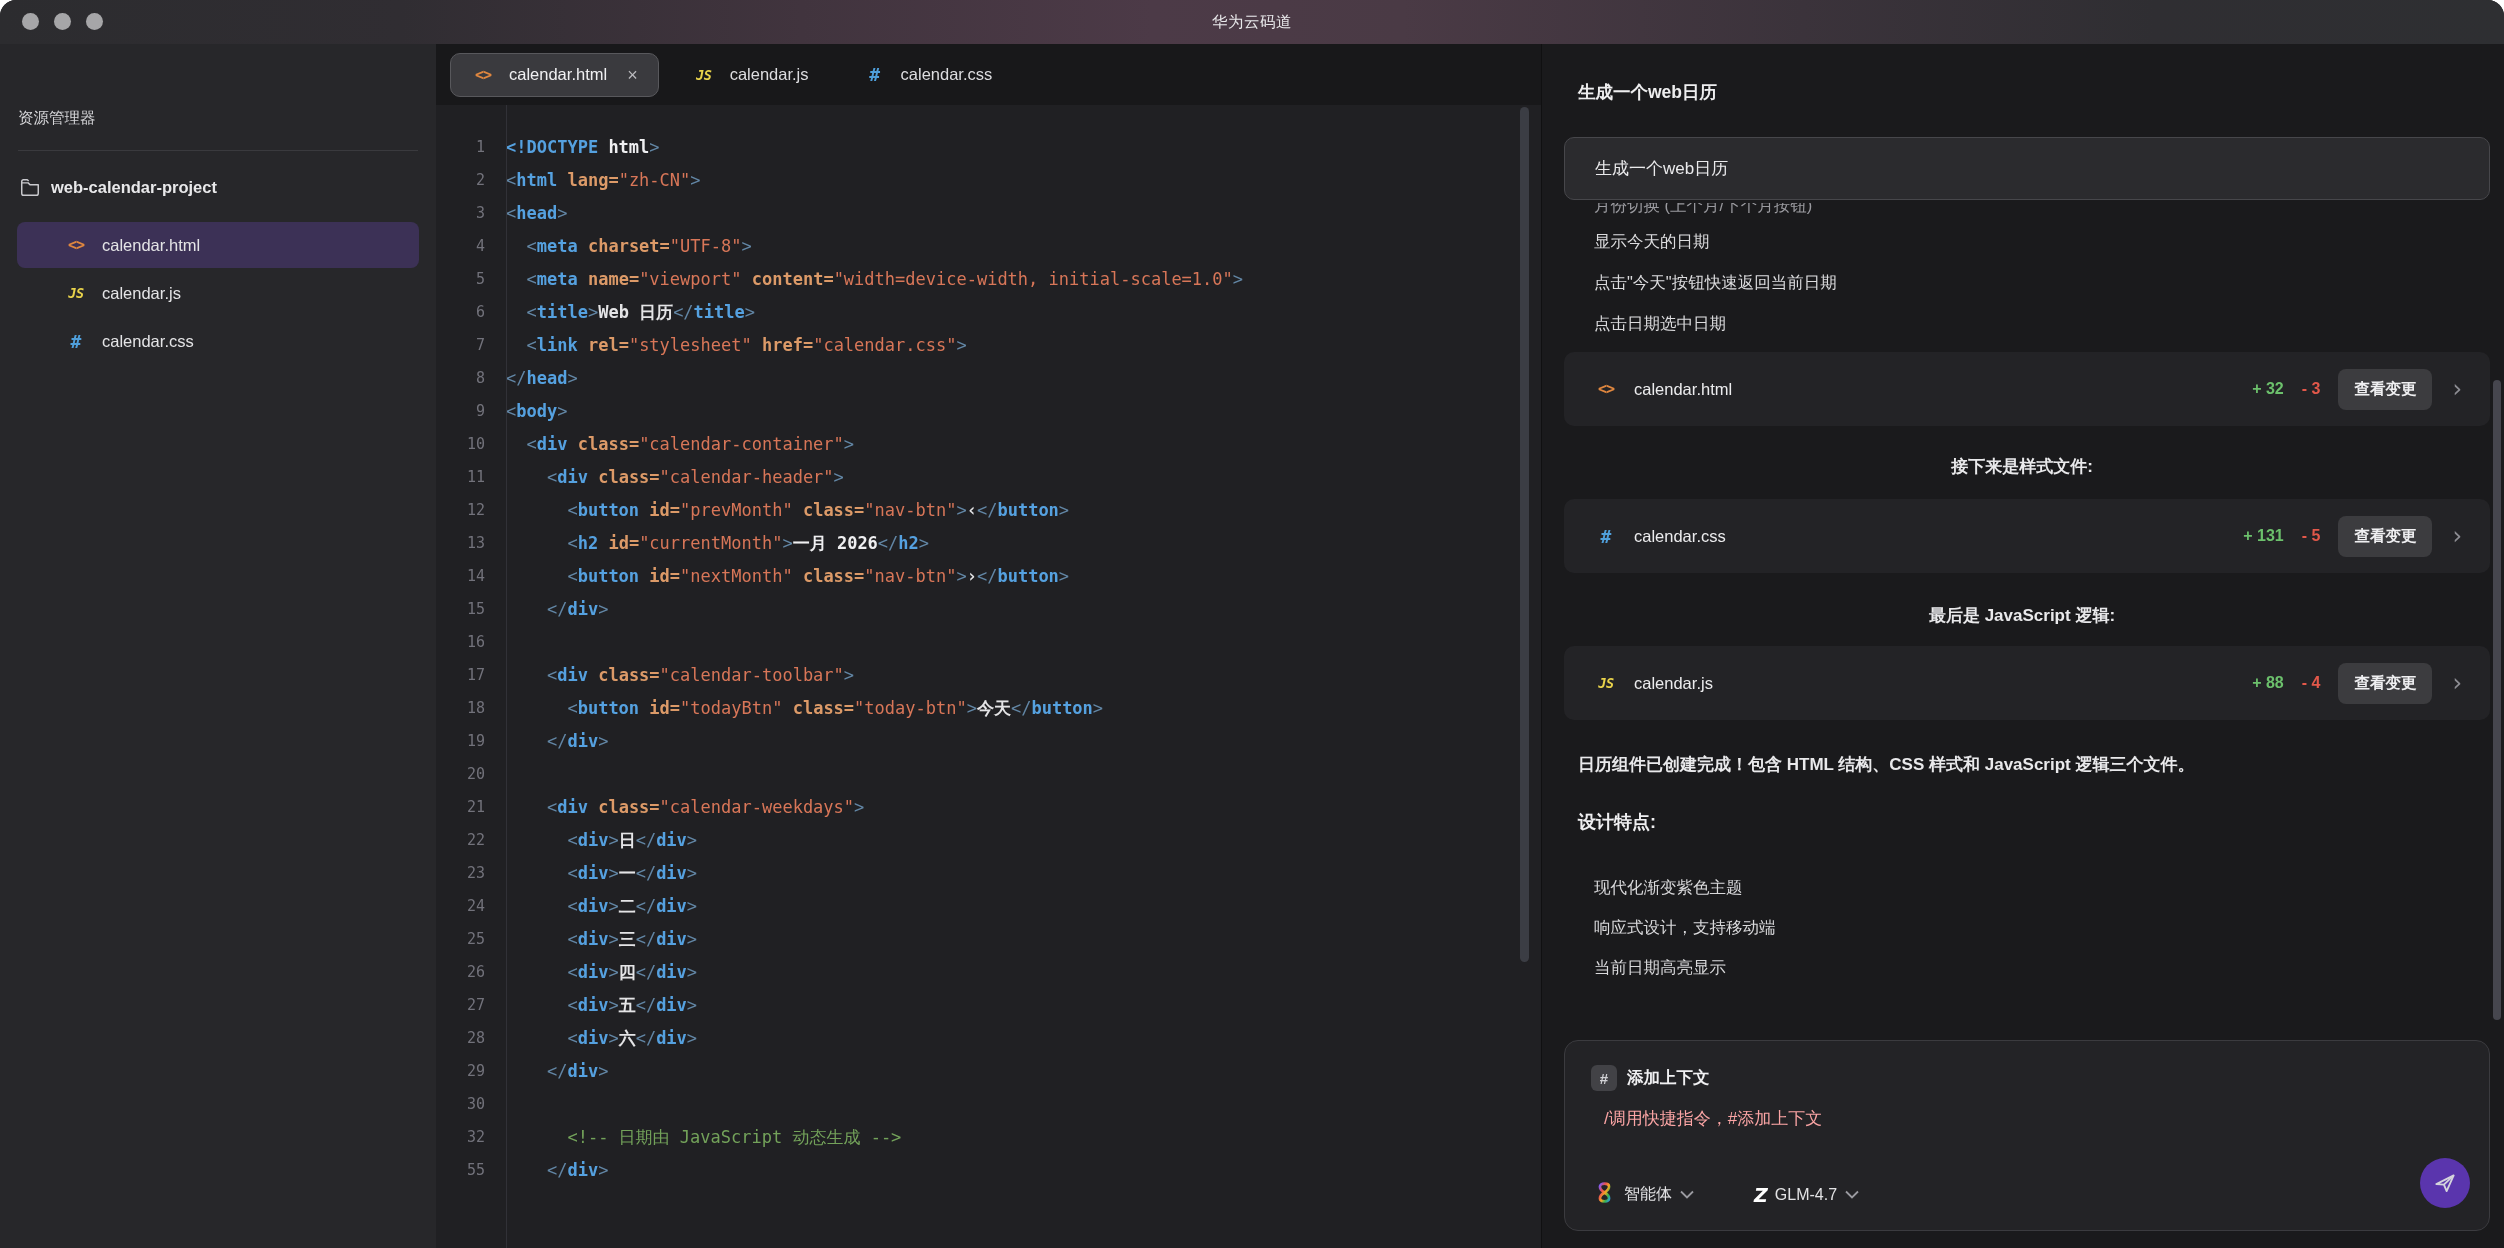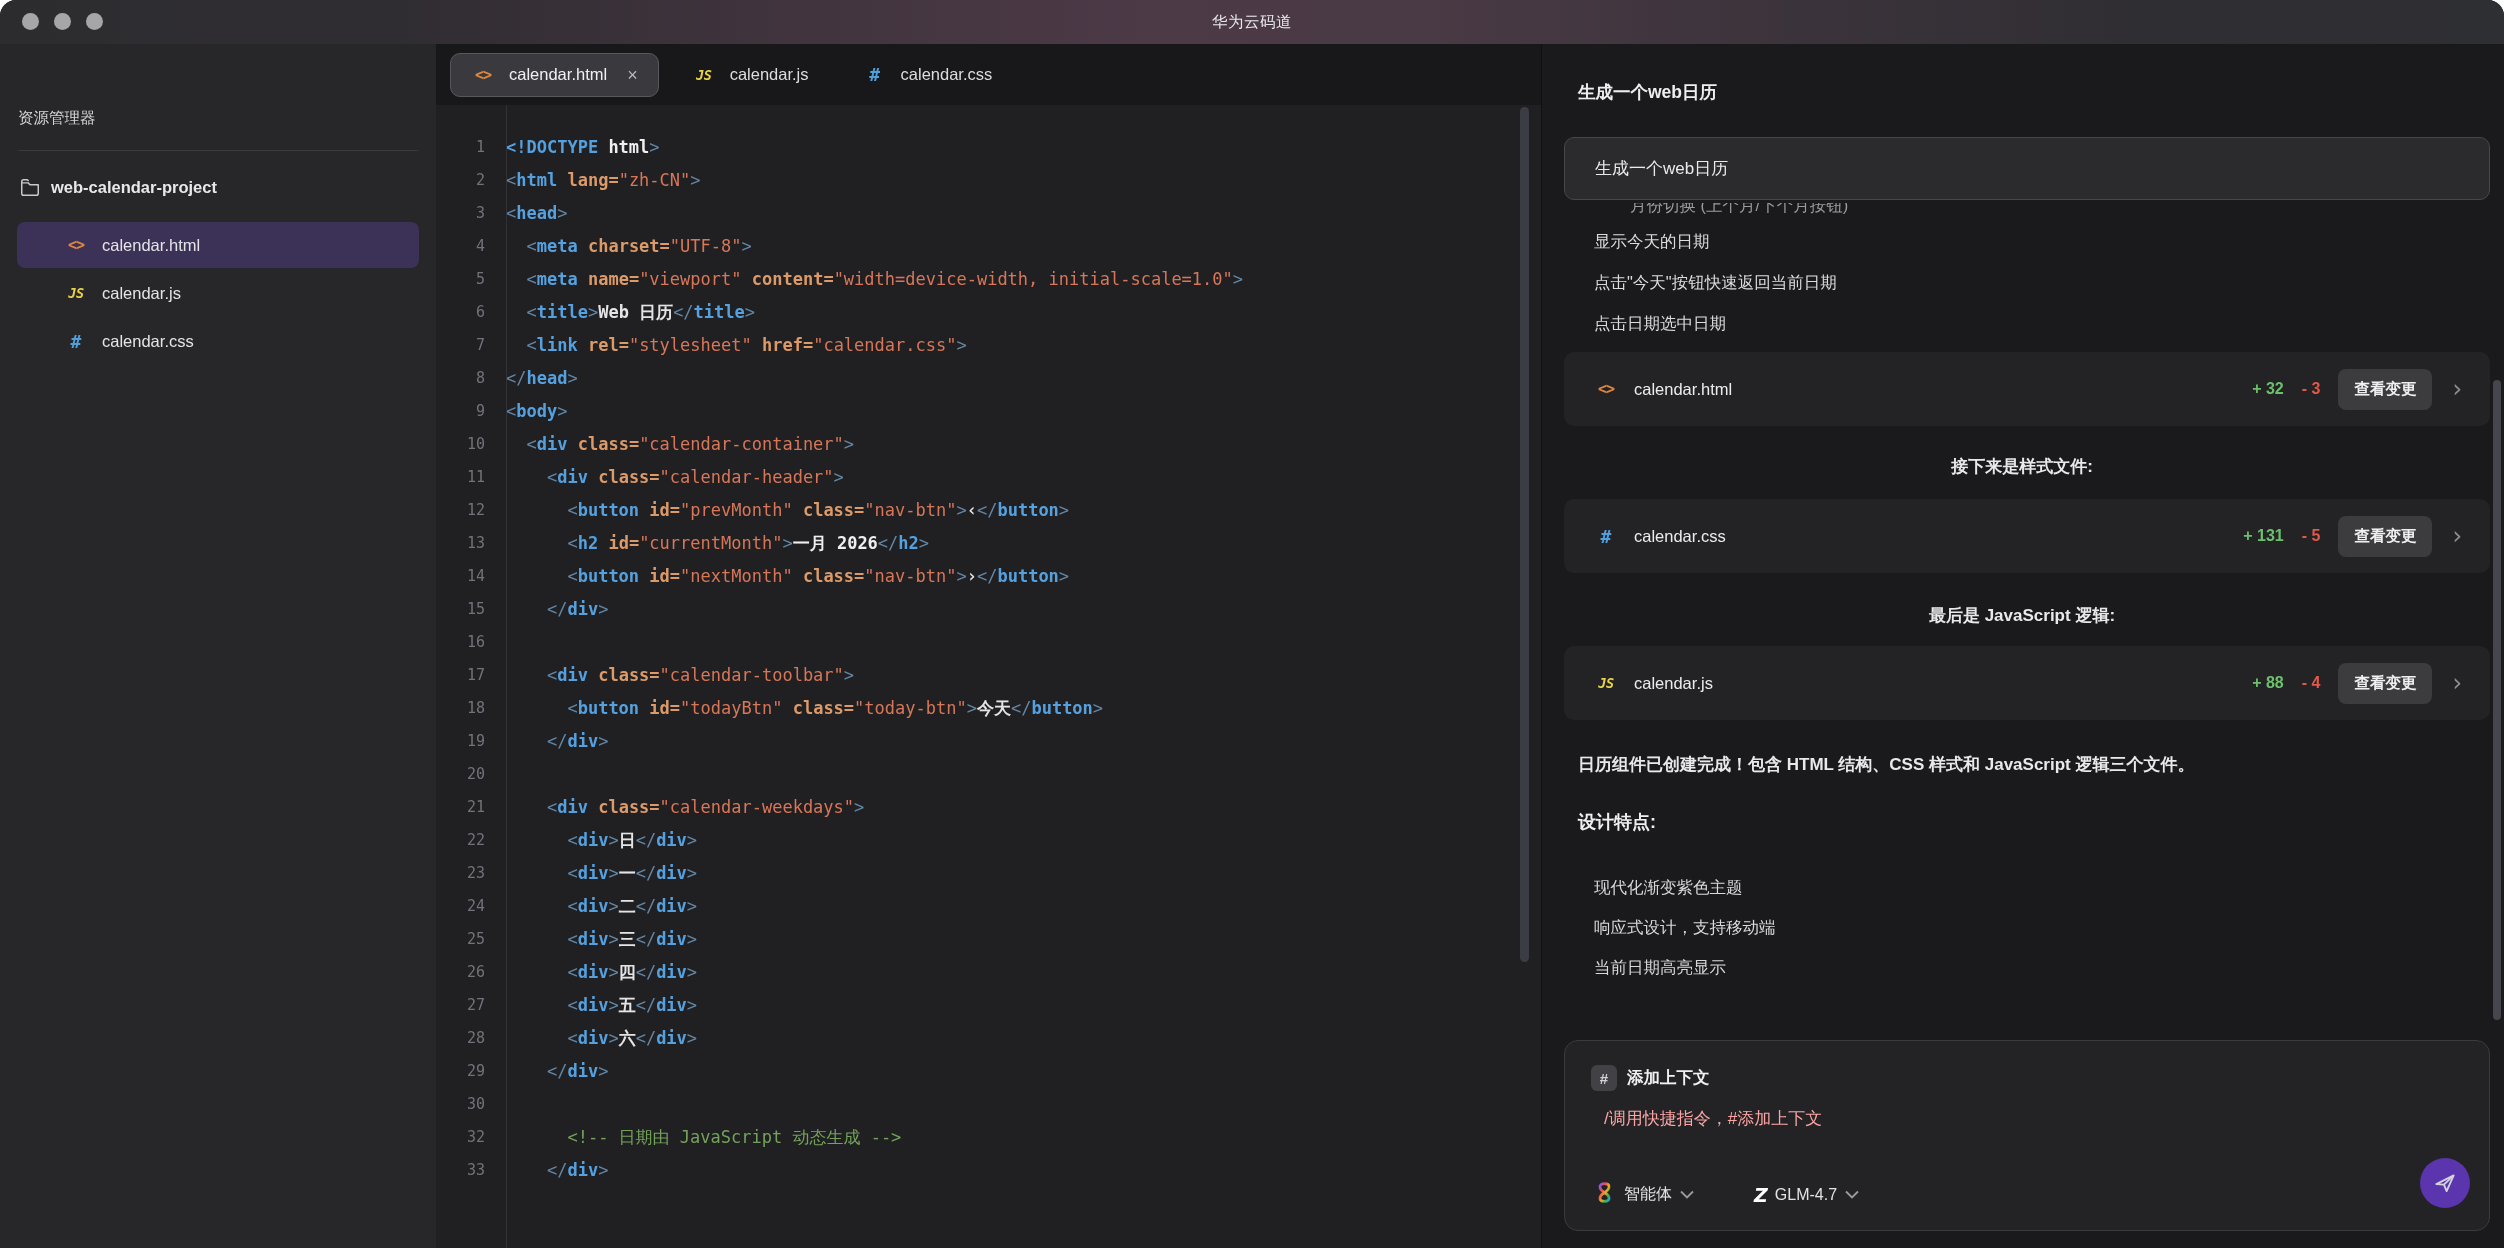--- a/index.html
+++ b/index.html
@@ -52,21 +52,21 @@
   .tok-b{color:#efeff1;font-weight:700;}
   .tok-c{color:#73a25a;}
   .ed-scrollbar{position:absolute;right:12px;top:2px;width:9px;height:855px;border-radius:5px;background:#3b3d44;}
 
   
   .panel{position:relative;width:963px;flex:none;background:#1a1a1c;border-left:1px solid #101011;box-sizing:border-box;}
   .p-abs{position:absolute;left:36px;right:38px;}
   .chat-hdr{top:36px;font-size:17.5px;font-weight:700;color:#eeeeef;}
   .user-bubble{top:93px;left:22px;width:926px;box-sizing:border-box;height:63px;background:#2b2b2e;border:1px solid #47474b;border-radius:10px;display:flex;align-items:center;padding:0 30px;color:#eaeaec;font-size:17px;}
   .clipped-line{top:159px;left:52px;height:15px;overflow:hidden;color:#9a9a9f;font-size:16.5px;}
-  .clipped-line span{display:block;line-height:24px;margin-top:-10px;margin-left:36px;}
+  .clipped-line span{display:block;line-height:24px;margin-top:-10px;}
   .chat-list{top:185px;left:52px;}
   .chat-line{height:24px;line-height:24px;margin-bottom:17px;color:#dcdcde;font-size:16.5px;}
   .intro-text{color:#e9e9eb;font-size:17px;font-weight:700;height:24px;line-height:24px;text-align:center;}
   .intro-css{top:411px;}
   .intro-js{top:560px;}
   .completion{top:708px;color:#e9e9eb;font-size:17px;font-weight:700;line-height:26px;}
   .design-hdr{top:766px;font-size:18px;font-weight:800;color:#efeff1;}
   .design-list{top:831px;left:52px;}
   .design-line{height:24px;line-height:24px;margin-bottom:16px;color:#d9d9db;font-size:16.5px;}
 
@@ -274,21 +274,21 @@
             </div>
             <div class="cl">
               <span class="ln">30</span>
               <span class="ct"> </span>
             </div>
             <div class="cl">
               <span class="ln">32</span>
               <span class="ct"><span class="tok-x">      </span><span class="tok-c">&lt;!-- 日期由 JavaScript 动态生成 --&gt;</span></span>
             </div>
             <div class="cl">
-              <span class="ln">33</span>
+              <span class="ln">55</span>
               <span class="ct"><span class="tok-x">    </span><span class="tok-p">&lt;/</span><span class="tok-t">div</span><span class="tok-p">&gt;</span></span>
             </div>
           </div>
         <div class="ed-scrollbar"></div>
       </div>
     </div>
 
     <div class="panel">
       <div class="p-abs chat-hdr">生成一个web日历</div>
 

